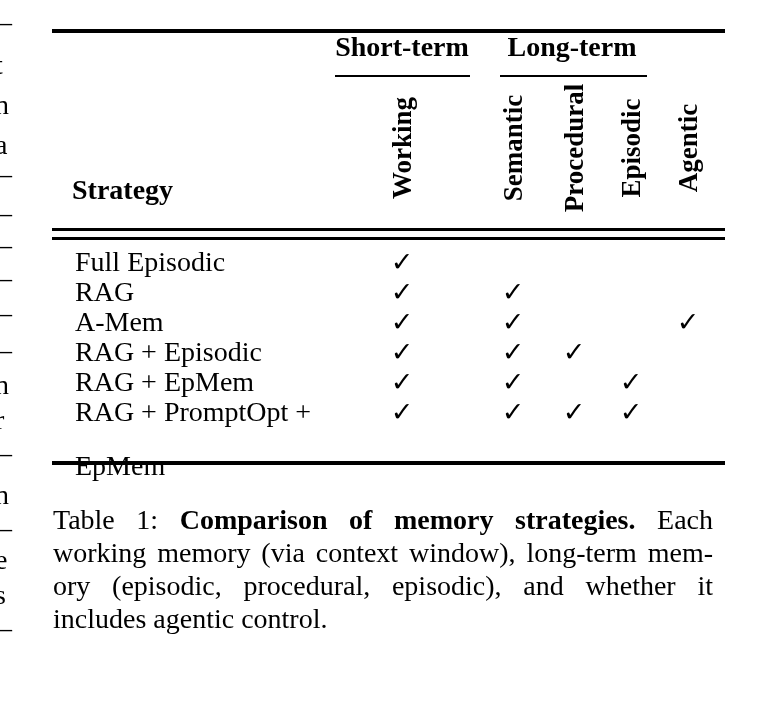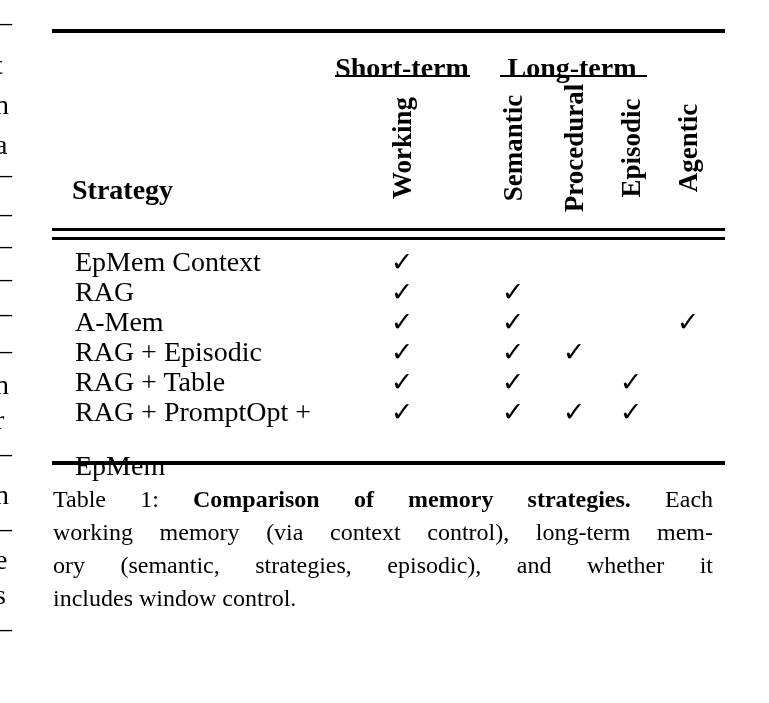--- a/index.html
+++ b/index.html
@@ -19,21 +19,21 @@
   .frag.dash  { left:-2px; }
 
   
   .rule { position:absolute; background:#000; }
   .top-rule    { left:52px; top:29px;  width:673px; height:4px; }
   .dbl-a       { left:52px; top:228px; width:673px; height:3px; }
   .dbl-b       { left:52px; top:237px; width:673px; height:3px; }
   .bottom-rule { left:52px; top:461px; width:673px; height:4px; }
 
   
-  .gh { position:absolute; top:52px; font-weight:bold; font-size:28px;
+  .gh { position:absolute; top:31px; font-weight:bold; font-size:28px;
         transform:translateX(-50%); white-space:nowrap; }
   .gh-short { left:402px; }
   .gh-long  { left:572px; }
   .cmidrule { position:absolute; top:75px; height:2px; background:#000; }
   .cmid-short { left:335px; width:135px; }
   .cmid-long  { left:500px; width:147px; }
 
   
   .rot { position:absolute; top:148px; font-weight:bold; font-size:27px;
          white-space:nowrap; transform:translate(-50%,-50%) rotate(-90deg); }
@@ -48,22 +48,22 @@
   .trow { position:relative; height:30px; line-height:30px; font-size:28px; }
   .trow-tall { height:60px;text-align:right; }
   .rlabel  { position:absolute; left:75px; top:0;  white-space:nowrap; }
   .rlabel2 { position:absolute; left:75px; top:30px; white-space:nowrap;margin-top:24px; }
   .chk { position:absolute; top:0; transform:translateX(-50%);
          font-size:27px; }
   .chk.x0 { left:402px; } .chk.x1 { left:513px; } .chk.x2 { left:574px; }
   .chk.x3 { left:631px; } .chk.x4 { left:688px; }
 
   
-  .caption { position:absolute; left:53px; top:483px; width:660px;
-             font-size:24px; line-height:33px; }
+  .caption { position:absolute; left:53px; top:503px; width:660px;
+             font-size:28px; line-height:33px; }
   .cap-line { height:33px; white-space:nowrap; }
   .cap-just { text-align:justify; text-align-last:justify; white-space:normal; }
 </style>
 </head>
 <body>
 
 <div class="page">
 
   <div>
       <span class="frag dash" style="top: 8px;">–</span>
@@ -101,21 +101,21 @@
     <span class="rot x4">Agentic</span>
 
     <span class="strategy">Strategy</span>
 
     <div class="rule dbl-a"></div>
     <div class="rule dbl-b"></div>
 
     <div class="rows">
 
       <div class="trow">
-        <span class="rlabel">EpMem Context</span>
+        <span class="rlabel">Full Episodic</span>
         <span class="chk x0">✓</span>
         <span class="chk x1"></span>
         <span class="chk x2"></span>
         <span class="chk x3"></span>
         <span class="chk x4"></span>
       </div>
 
       <div class="trow">
         <span class="rlabel">RAG</span>
         <span class="chk x0">✓</span>
@@ -137,21 +137,21 @@
       <div class="trow">
         <span class="rlabel">RAG + Episodic</span>
         <span class="chk x0">✓</span>
         <span class="chk x1">✓</span>
         <span class="chk x2">✓</span>
         <span class="chk x3"></span>
         <span class="chk x4"></span>
       </div>
 
       <div class="trow">
-        <span class="rlabel">RAG + Table</span>
+        <span class="rlabel">RAG + EpMem</span>
         <span class="chk x0">✓</span>
         <span class="chk x1">✓</span>
         <span class="chk x2"></span>
         <span class="chk x3">✓</span>
         <span class="chk x4"></span>
       </div>
 
       <div class="trow trow-tall">
         <span class="rlabel">RAG + PromptOpt +</span>
         <span class="rlabel2">EpMem</span>
@@ -162,18 +162,18 @@
         <span class="chk x4"></span>
       </div>
 
     </div>
 
     <div class="rule bottom-rule"></div>
   </div>
 
   <div class="caption">
     <div class="cap-line cap-just"><span>Table 1:</span> <b>Comparison of memory strategies.</b> <span>Each</span></div>
-    <div class="cap-line cap-just">working memory (via context control), long-term mem-</div>
-    <div class="cap-line cap-just">ory (semantic, strategies, episodic), and whether it</div>
-    <div class="cap-line">includes window control.</div>
+    <div class="cap-line cap-just">working memory (via context window), long-term mem-</div>
+    <div class="cap-line cap-just">ory (episodic, procedural, episodic), and whether it</div>
+    <div class="cap-line">includes agentic control.</div>
   </div>
 
 </div>
 
 </body></html>

